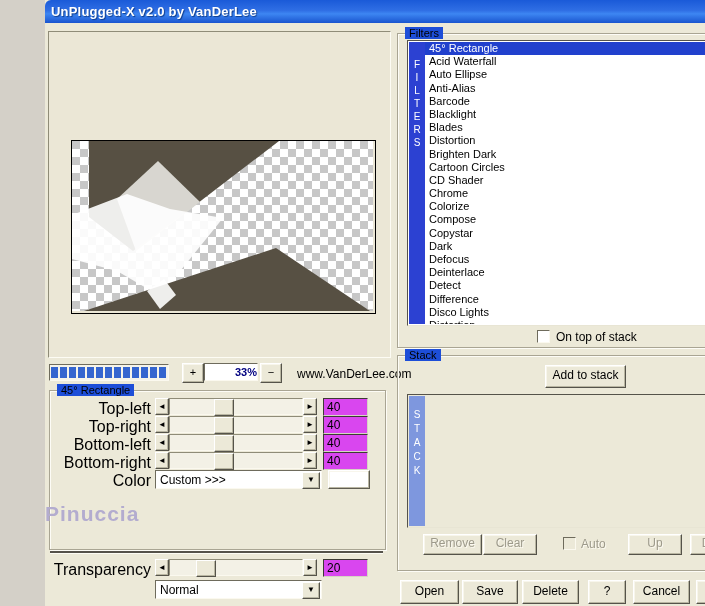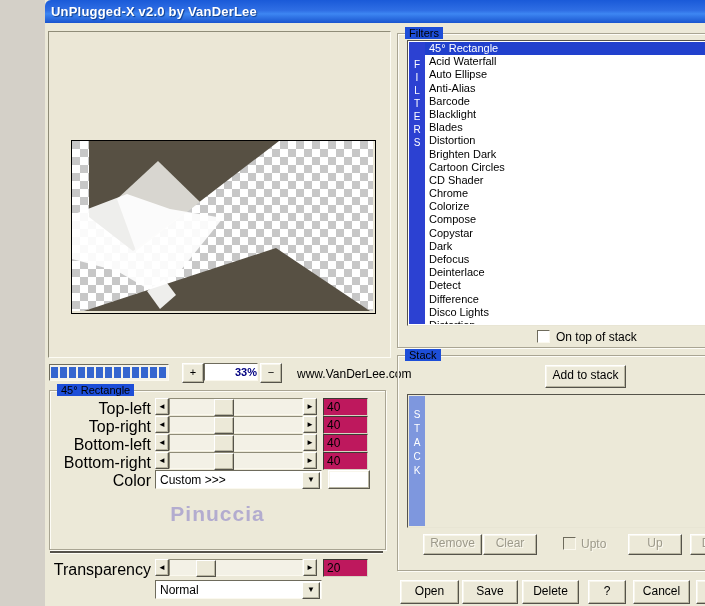--- a/index.html
+++ b/index.html
@@ -98,38 +98,38 @@
     background:#f3f1e6;
     border:1px solid; border-color:#8f8c78 #fbf9ef #fbf9ef #8f8c78;
   }
   .sl-thumb{
     position:absolute; top:0; width:18px; height:15px; cursor:pointer;
     background:#ece9d8; border:1px solid; border-color:#ffffff #55534a #55534a #ffffff;
     box-shadow:inset -1px -1px 0 #b9b6a2;
   }
   .svalue{
     position:absolute; left:278px; top:0; width:40px; height:16px; padding-left:3px;
-    background:#be185d; border:1px solid; border-color:#3c3a33 #d7d4c3 #d7d4c3 #3c3a33;
+    background:#d946ef; border:1px solid; border-color:#3c3a33 #d7d4c3 #d7d4c3 #3c3a33;
     line-height:16px; font-size:12px;
   }
   
   .dropdown{
     position:absolute; height:19px; background:#fff; box-sizing:border-box;
     border:1px solid; border-color:#6e6b5c #fbf9ef #fbf9ef #6e6b5c; cursor:pointer;
   }
   .dropdown .dd-text{position:absolute; left:4px; top:2px; font-size:12px; white-space:nowrap;}
   .dd-btn{
     position:absolute; right:1px; top:1px; width:16px; height:15px; text-align:center;
     line-height:14px; font-size:8px;
     background:#ece9d8; border:1px solid; border-color:#ffffff #55534a #55534a #ffffff;
     box-shadow:inset -1px -1px 0 #b9b6a2;
   }
   
   .wm-name{
-    position:absolute; left:0; top:502px; width:345px; text-align:center;
+    position:absolute; left:0; top:502px; width:345px; text-align:left;
     font-size:21px; font-weight:bold; color:var(--watermark); letter-spacing:1px;
   }
   .wm-site{
     position:absolute; left:0; top:527px; width:345px; text-align:center;
     font-size:12px; font-weight:bold; color:var(--watermark-dim);
   }
   .separator{
     position:absolute; left:5px; top:551px; width:333px; height:2px;
     background:#55524a; border-bottom:1px solid #fdfcf4;
   }
@@ -296,21 +296,21 @@
         <span>S</span>
         <span>T</span>
         <span>A</span>
         <span>C</span>
         <span>K</span>
       </div>
   </div>
   <div class="btn disabled" style="left:378px; top:534px; width:57px; height:19px; line-height:17px;">Remove</div>
   <div class="btn disabled" style="left:438px; top:534px; width:52px; height:19px; line-height:17px;">Clear</div>
   <div class="checkbox disabled" style="left:518px; top:537px;"></div>
-  <label class="inline disabled-text" style="left:536px; top:537px;">Upto</label>
+  <label class="inline disabled-text" style="left:536px; top:537px;">Auto</label>
   <div class="btn disabled" style="left:583px; top:534px; width:52px; height:19px; line-height:17px;">Up</div>
   <div class="btn disabled" style="left:645px; top:534px; width:52px; height:19px; line-height:17px;">Down</div>
 
   <div class="btn" style="left:355px; top:580px; width:57px; height:22px; line-height:20px;">Open</div>
   <div class="btn" style="left:417px; top:580px; width:54px; height:22px; line-height:20px;">Save</div>
   <div class="btn" style="left:477px; top:580px; width:55px; height:22px; line-height:20px;">Delete</div>
   <div class="btn" style="left:543px; top:580px; width:36px; height:22px; line-height:20px;">?</div>
   <div class="btn" style="left:588px; top:580px; width:55px; height:22px; line-height:20px;">Cancel</div>
   <div class="btn" style="left:651px; top:580px; width:49px; height:22px; line-height:20px;">OK</div>
 

